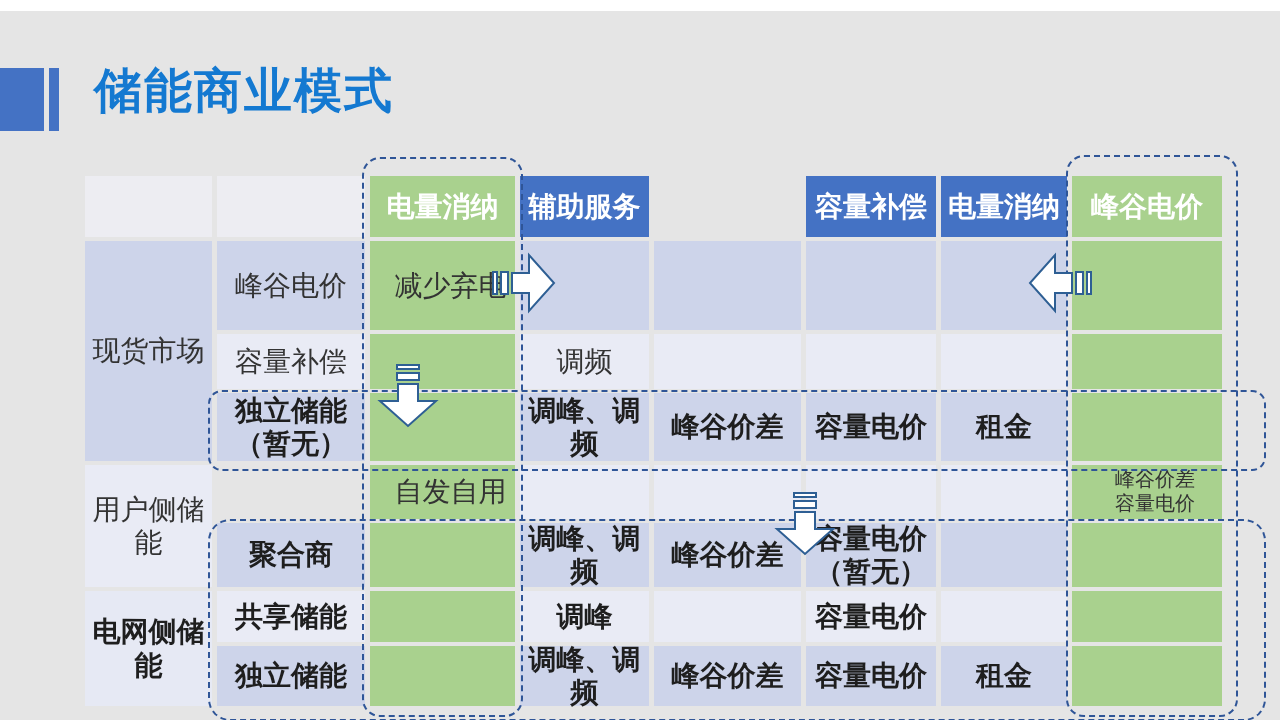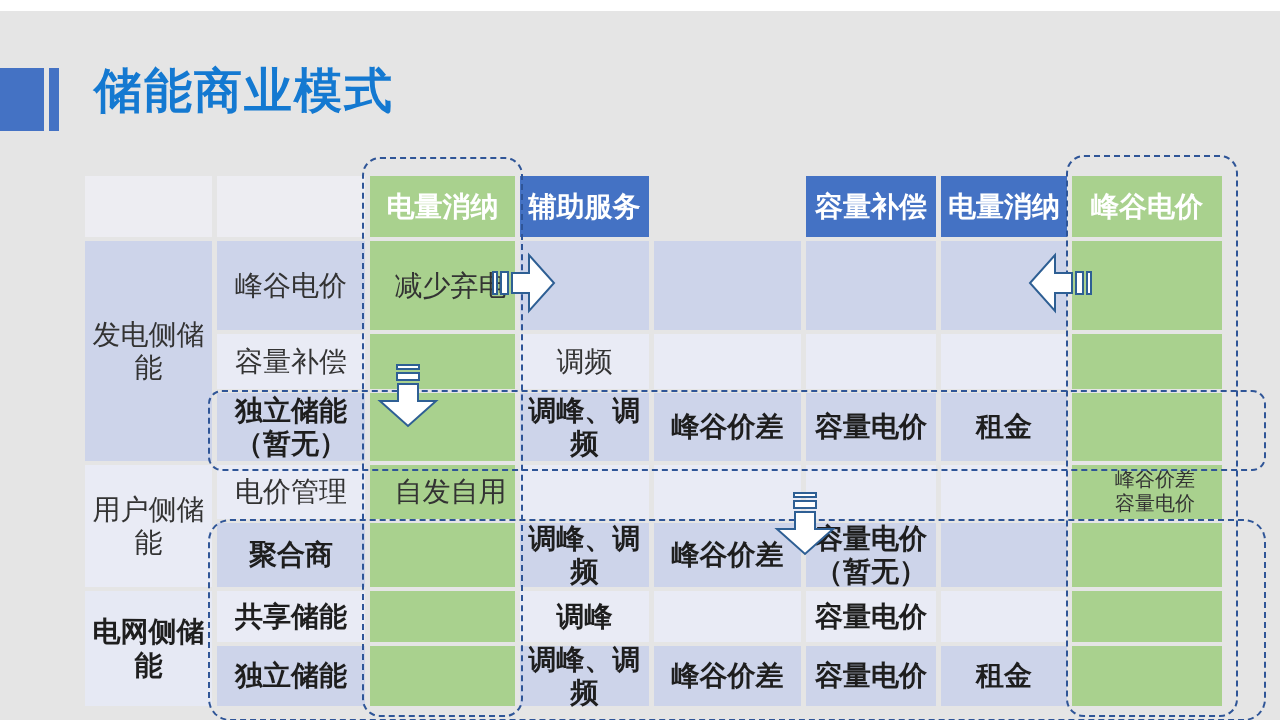--- a/index.html
+++ b/index.html
@@ -51,21 +51,21 @@
   <div id="table">
 
     <div class="cell hdr-gray" style="grid-area:1/1"></div>
     <div class="cell hdr-gray" style="grid-area:1/2"></div>
     <div class="cell hdr-green" style="grid-area:1/3">电量消纳</div>
     <div class="cell hdr-blue" style="grid-area:1/4">辅助服务</div>
     <div class="cell hdr-blue" style="grid-area:1/6">容量补偿</div>
     <div class="cell hdr-blue" style="grid-area:1/7">电量消纳</div>
     <div class="cell hdr-green" style="grid-area:1/8">峰谷电价</div>
 
-    <div class="cell band-a" style="grid-area:2/1/5/2">发电侧储能</div>
+    <div class="cell band-a" style="grid-area:2/1/5/2">现货市场</div>
     <div class="cell band-b" style="grid-area:5/1/7/2">用户侧储能</div>
     <div class="cell band-c bold" style="grid-area:7/1/9/2">电网侧储能</div>
 
     <div class="cell band-a" style="grid-area:2/2">峰谷电价</div>
     <div class="cell green" style="grid-area:2/3">减少弃电</div>
     <div class="cell band-a" style="grid-area:2/4"></div>
     <div class="cell band-a" style="grid-area:2/5"></div>
     <div class="cell band-a" style="grid-area:2/6"></div>
     <div class="cell band-a" style="grid-area:2/7"></div>
     <div class="cell green" style="grid-area:2/8"></div>
@@ -80,21 +80,20 @@
 
     <div class="cell band-a bold" style="grid-area:4/2">独立储能
 （暂无）</div>
     <div class="cell green" style="grid-area:4/3"></div>
     <div class="cell band-a bold" style="grid-area:4/4">调峰、调频</div>
     <div class="cell band-a bold" style="grid-area:4/5">峰谷价差</div>
     <div class="cell band-a bold" style="grid-area:4/6">容量电价</div>
     <div class="cell band-a bold" style="grid-area:4/7">租金</div>
     <div class="cell green" style="grid-area:4/8"></div>
 
-    <div class="cell band-b" style="grid-area:5/2">电价管理</div>
     <div class="cell green" style="grid-area:5/3">自发自用</div>
     <div class="cell band-b" style="grid-area:5/4"></div>
     <div class="cell band-b" style="grid-area:5/5"></div>
     <div class="cell band-b" style="grid-area:5/6"></div>
     <div class="cell band-b" style="grid-area:5/7"></div>
     <div class="cell green small" style="grid-area:5/8">峰谷价差
 容量电价</div>
 
     <div class="cell band-a bold" style="grid-area:6/2">聚合商</div>
     <div class="cell green" style="grid-area:6/3"></div>

